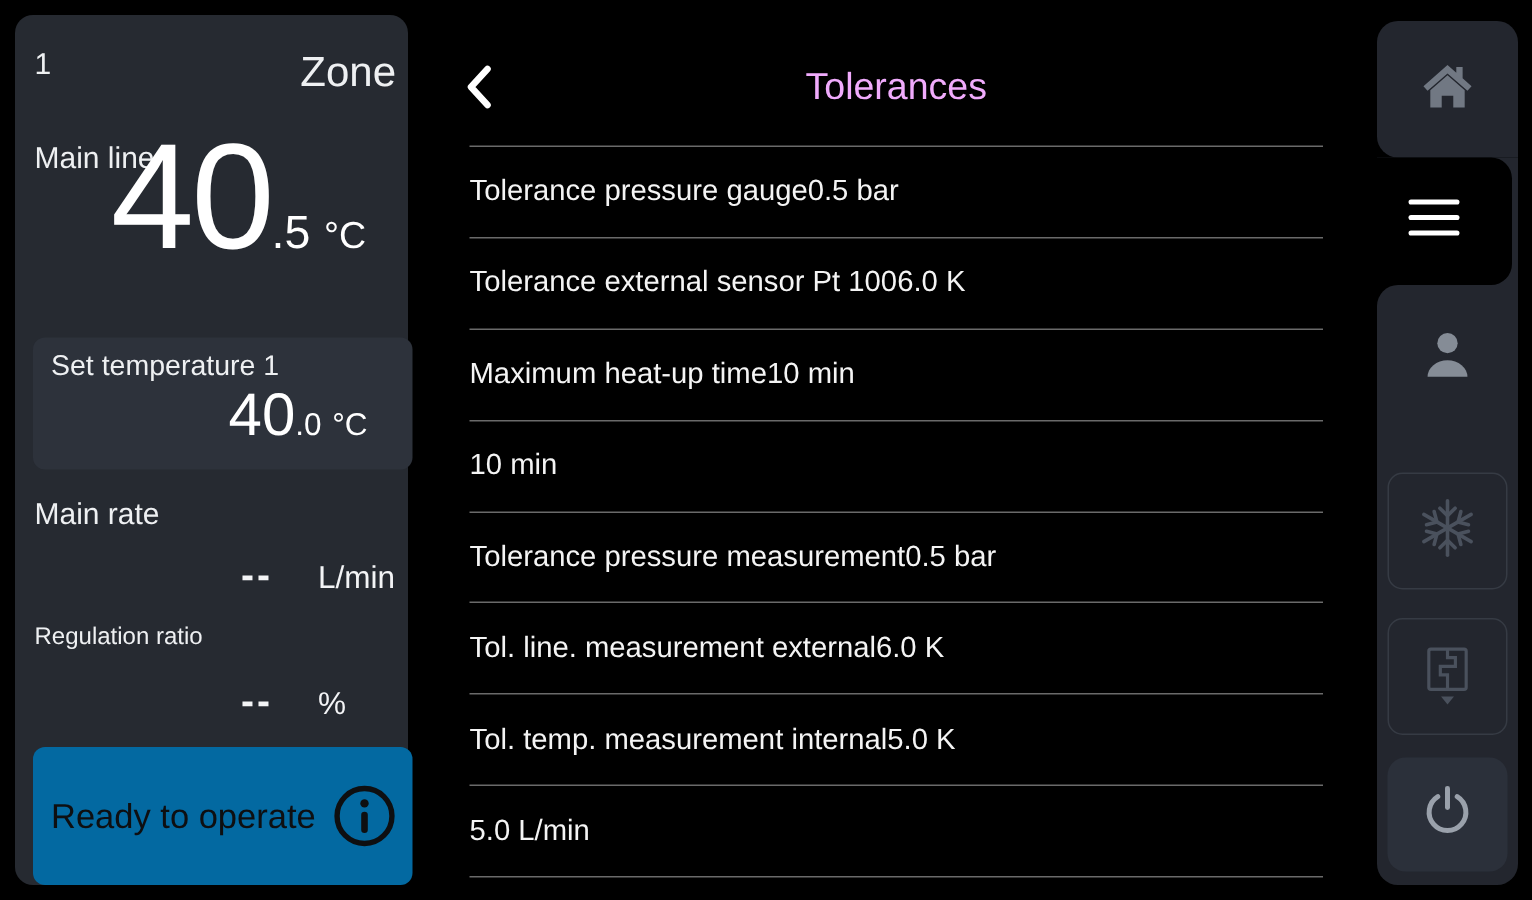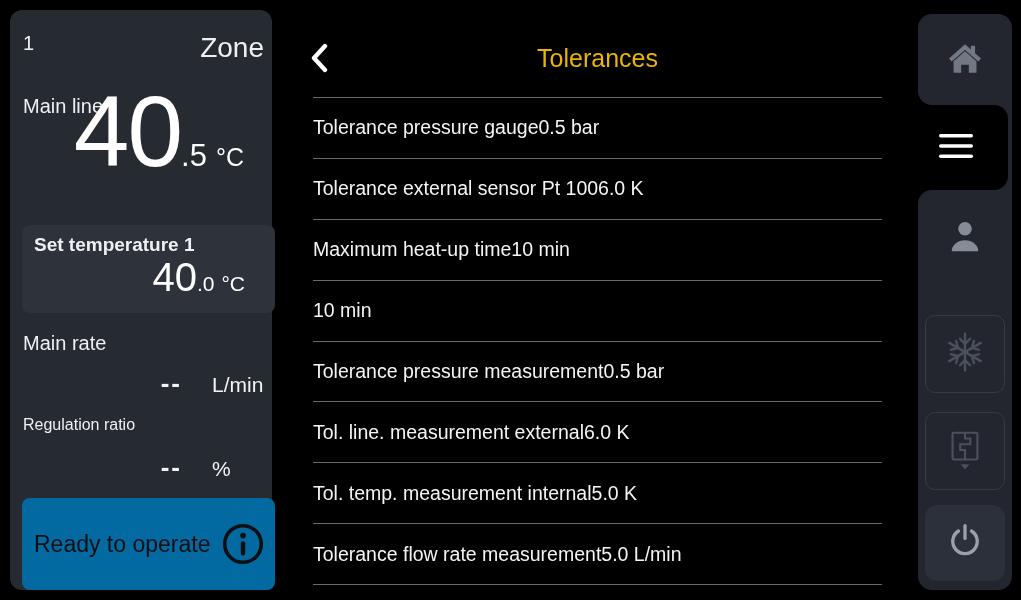--- a/index.html
+++ b/index.html
@@ -12,21 +12,21 @@
   .zone-number { position:absolute; left:13px; top:22px; font-size:20px; }
   .zone-label  { position:absolute; right:8px; top:22px; font-size:28px; }
   .line-label  { position:absolute; left:13px; top:62px; font-size:20px;margin-top:23px; }
   .main-temp { position:absolute; right:28px; top:66px; display:flex; align-items:baseline; color:#fff; }
   .main-temp .t-int  { font-size:100px; line-height:1.1; letter-spacing:-2px; }
   .main-temp .t-dec  { font-size:31px; }
   .main-temp .t-unit { font-size:25px; margin-left:9px; }
 
   .set-box { position:absolute; left:12px; top:215px; width:253px; height:88px;
              background:#2d323b; border-radius:8px; }
-  .set-label { position:absolute; left:12px; top:9px; font-size:19px; color:#eef0f2;font-weight:bold; }
+  .set-label { position:absolute; left:12px; top:9px; font-size:19px; color:#eef0f2; }
   .set-value { position:absolute; right:30px; top:30px; display:flex; align-items:baseline; color:#fff; }
   .set-value .t-int { font-size:40px; line-height:1.1; }
   .set-value .t-dec { font-size:21px; }
   .set-value .t-unit{ font-size:21px; margin-left:7px; }
 
   .flow-label { position:absolute; left:13px; top:322px; font-size:20px; }
   .reg-label  { position:absolute; left:13px; top:406px; font-size:16px; }
   .metric { position:absolute; left:12px; right:4px; display:flex; justify-content:flex-end;
             align-items:baseline; color:#f3f4f6; }
   .metric.flow { top:358px; } .metric.reg { top:442px; }
@@ -36,21 +36,21 @@
   .ready-box { position:absolute; left:12px; top:488px; width:253px; height:92px;
                background:#0369a1; border-radius:8px; }
   .ready-text { position:absolute; left:12px; top:0; height:92px; display:flex; align-items:center;
                 font-size:23px; color:#0e0f11; }
   .info-ic { position:absolute; right:10px; top:24px; width:44px; height:44px; }
 
   
   .content { position:absolute; left:272px; top:0; width:646px; height:600px; color:#f4f4f4; }
   .back-btn { position:absolute; left:37px; top:43px; width:20px; height:30px; }
   .page-title { position:absolute; left:41px; right:36px; top:44px; text-align:center;
-                font-size:25px; color:#eab308; }
+                font-size:25px; color:#f0abfc; }
   .rows { position:absolute; left:41px; right:36px; top:97px; border-top:1px solid #6a6a6a; }
   .row { height:60.9px; display:flex; justify-content:flex-start; align-items:center;
          border-bottom:1px solid #6a6a6a; font-size:19.5px; }
   .row-label { color:#f4f4f4; }
   .row-value { color:#f4f4f4; }
 
   
   .sidebar { position:absolute; left:918px; top:14px; width:94px; height:576px; }
   .sb-top { position:absolute; left:0; top:0; width:94px; height:91px; background:#23262e;
             border-radius:14px 14px 0 14px; display:flex; align-items:center; justify-content:center; }
@@ -143,21 +143,20 @@
     </div>
     <div class="row">
       <span class="row-label">Tol. line. measurement external</span>
       <span class="row-value">6.0 K</span>
     </div>
     <div class="row">
       <span class="row-label">Tol. temp. measurement internal</span>
       <span class="row-value">5.0 K</span>
     </div>
     <div class="row">
-      <span class="row-label">Tolerance flow rate measurement</span>
       <span class="row-value">5.0 L/min</span>
     </div>
   </div>
 </div>
 
 <div class="sidebar">
 
   <div class="sb-top">
     <span>
       <svg viewBox="0 0 48 48" width="44" height="44">

